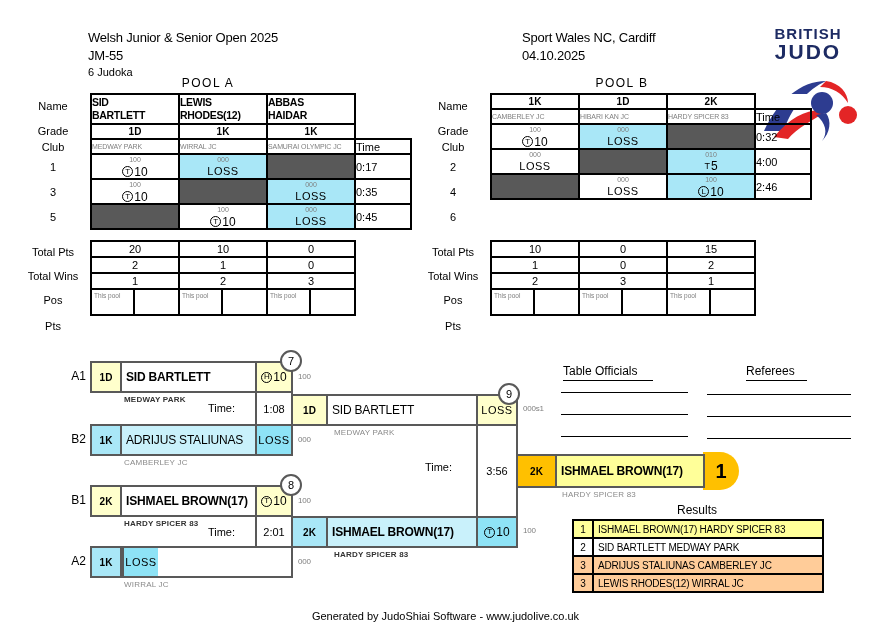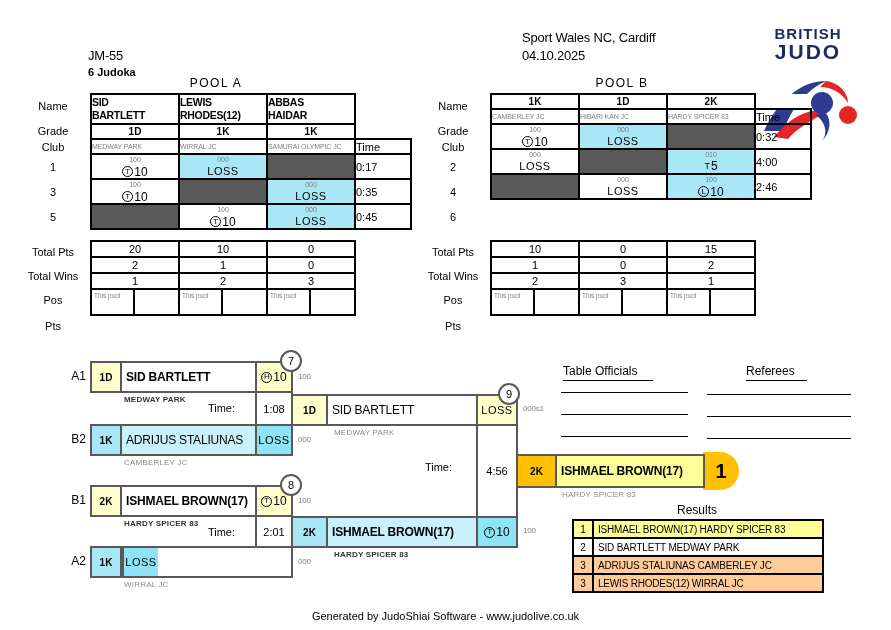--- a/index.html
+++ b/index.html
@@ -63,39 +63,40 @@
 
 .logo{position:absolute;left:752px;top:26px;width:112px;text-align:center;color:#1d2b63}
 .logo .l1{font-size:15px;font-weight:bold;letter-spacing:1px;line-height:1}
 .logo .l2{font-size:21px;font-weight:bold;letter-spacing:2px;line-height:1.05}
 </style>
 </head>
 <body>
 
 <div class="page">
 
+  <div class="t13" style="left:88px;top:30px">Welsh Junior &amp; Senior Open 2025</div>
   <div class="t13" style="left:88px;top:48px">JM-55</div>
-  <div class="abs" style="left:88px;top:66px;font-size:11px;font-weight:bold">6 Judoka</div>
+  <div class="abs" style="left:88px;top:66px;font-size:11px;font-weight:normal">6 Judoka</div>
   <div class="t13" style="left:522px;top:30px">Sport Wales NC, Cardiff</div>
   <div class="t13" style="left:522px;top:48px">04.10.2025</div>
 
   <div class="logo">
     <div class="l1">BRITISH</div>
     <div class="l2">JUDO</div>
     <svg width="105" height="80" viewBox="0 0 105 80" style="margin-top:2px">
       <path d="M8 66 C22 36 44 16 70 16 C52 24 34 44 28 66 Z" fill="#2d3c90"></path>
       <path d="M70 16 C84 18 92 28 92 38 C86 28 76 22 64 22 Z" fill="#e32526"></path>
       <path d="M18 72 C36 50 56 42 72 46 C58 54 40 64 32 74 Z" fill="#e32526"></path>
       <circle cx="66" cy="38" r="11" fill="#2d3c90"></circle>
       <circle cx="92" cy="50" r="9" fill="#e32526"></circle>
       <path d="M60 50 C70 58 72 68 66 76 C74 68 76 56 70 48 Z" fill="#2d3c90"></path>
     </svg>
   </div>
 
-  <div class="pool-title" style="left:216px;top:76px">POOL A</div>
+  <div class="pool-title" style="left:208px;top:76px">POOL A</div>
   <div class="pool-title" style="left:622px;top:76px">POOL B</div>
 
   <div class="rlab" style="left:20px;top:100px">Name</div>
   <div class="rlab" style="left:20px;top:125px">Grade</div>
   <div class="rlab" style="left:20px;top:141px">Club</div>
   <div class="rlab" style="left:20px;top:161px">1</div>
   <div class="rlab" style="left:20px;top:186px">3</div>
   <div class="rlab" style="left:20px;top:211px">5</div>
   <div class="rlab" style="left:20px;top:246px">Total Pts</div>
   <div class="rlab" style="left:20px;top:270px">Total Wins</div>
@@ -348,21 +349,21 @@
   <div class="bar" style="left:291px;top:394px;width:227px">
     <div class="g yel" style="width:35px">1D</div>
     <div class="n">SID BARTLETT</div>
     <div class="s yel" style="width:40px">
         <span class="loss">LOSS</span>
       </div>
   </div>
   <div class="ann" style="left:523px;top:404px">000s1</div>
   <div class="bclub gray" style="left:334px;top:428px">MEDWAY PARK</div>
   <div class="timelab" style="left:392px;top:461px">Time:</div>
-  <div class="tbox" style="left:476px;top:424px;width:42px;height:94px">4:56</div>
+  <div class="tbox" style="left:476px;top:424px;width:42px;height:94px">3:56</div>
   <div class="bar" style="left:291px;top:516px;width:227px">
     <div class="g cyg" style="width:35px">2K</div>
     <div class="n cyn bold">ISHMAEL BROWN(17)</div>
     <div class="s cys" style="width:40px">
         <span class="circ">T</span>
         <span class="val">10</span>
       </div>
   </div>
   <div class="ann" style="left:523px;top:526px">100</div>
   <div class="bclub" style="left:334px;top:550px">HARDY SPICER 83</div>

